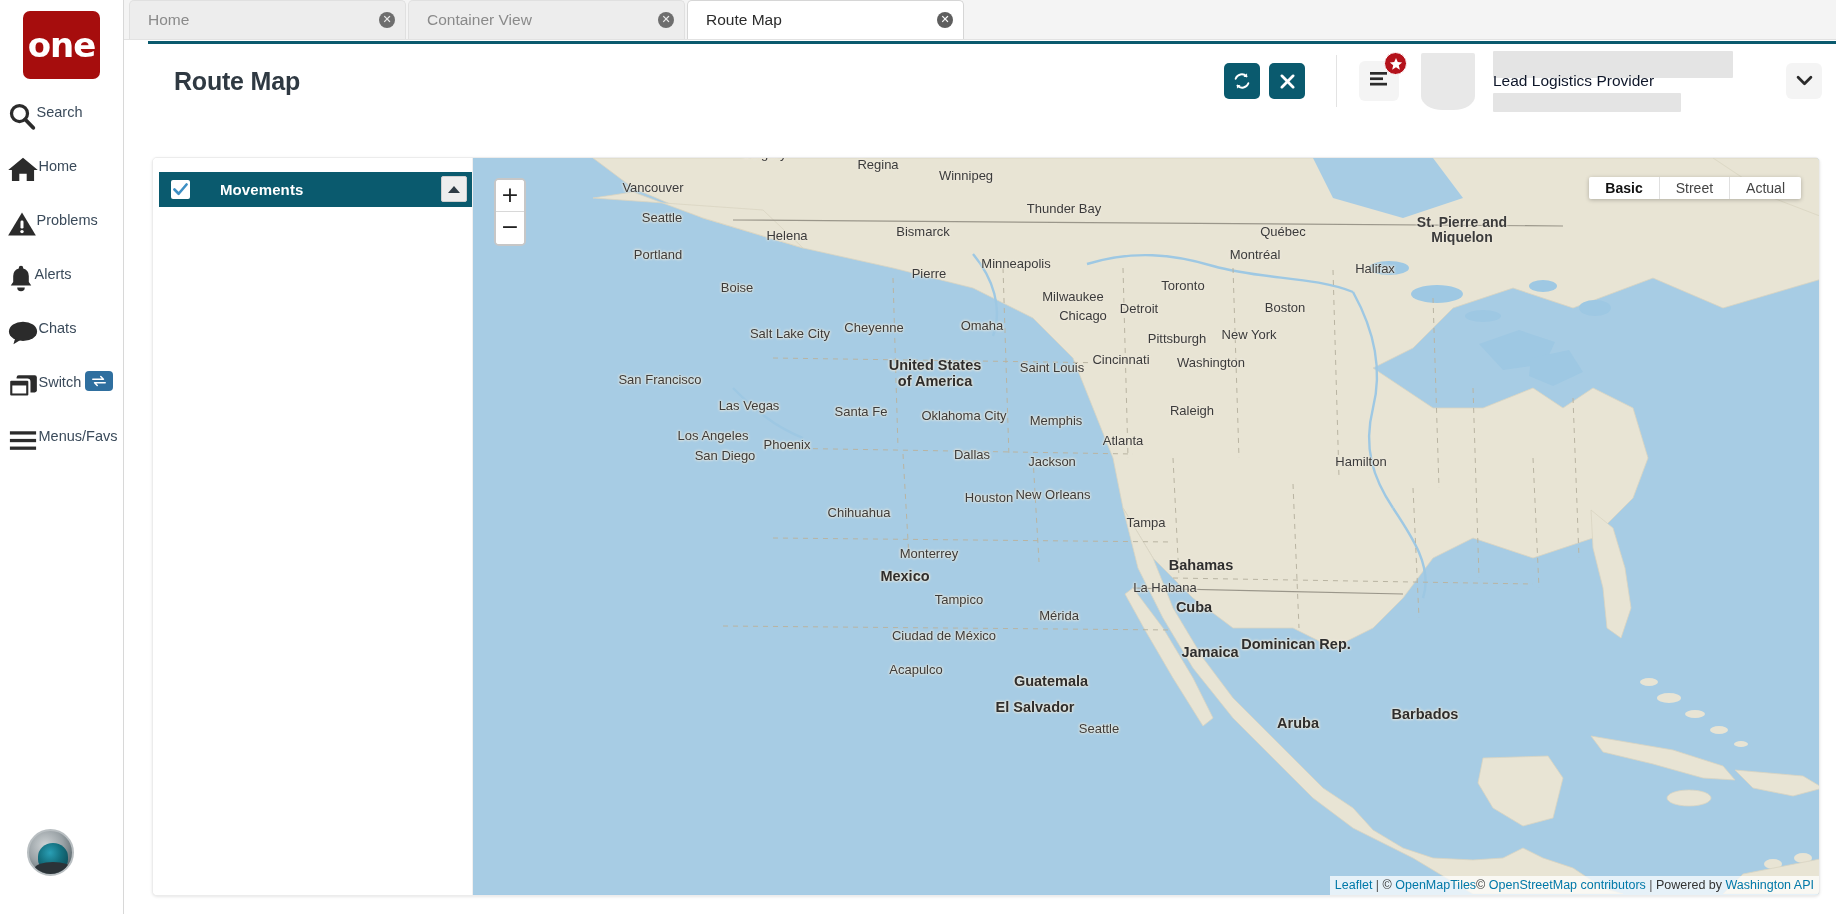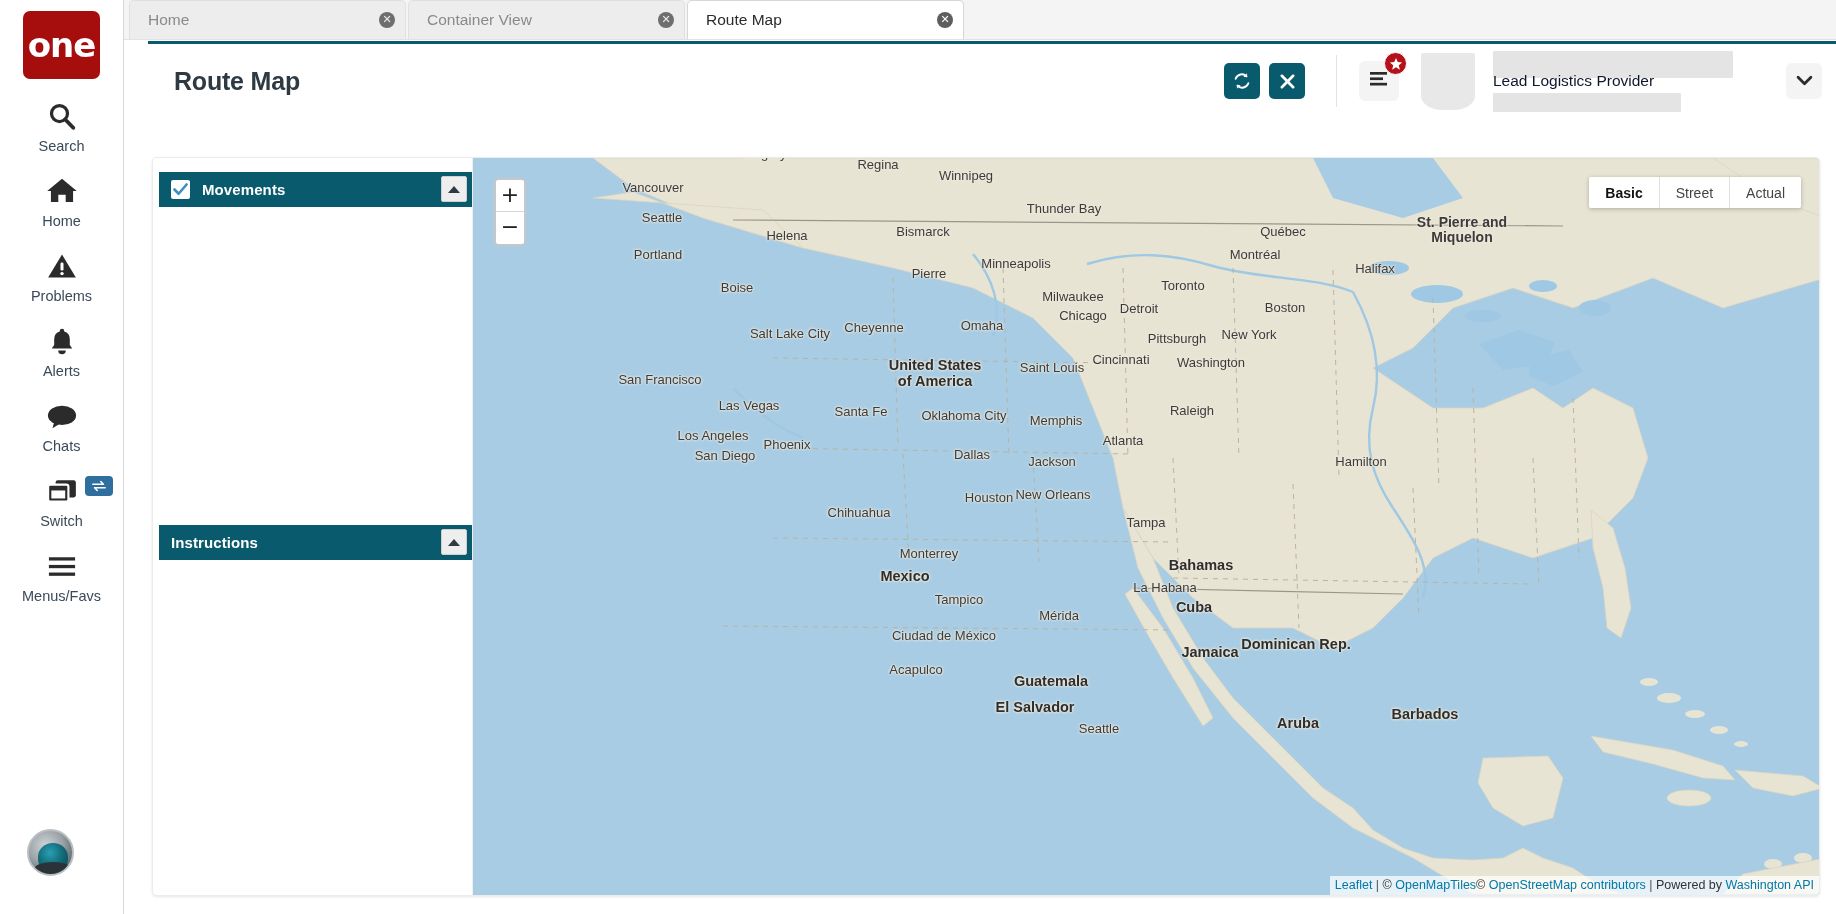--- a/index.html
+++ b/index.html
@@ -21,21 +21,21 @@
   }
   #brand {
     margin-top: 11px; width: 77px; height: 68px; border-radius: 7px;
     background: #a60d0d; color: #fff;
     display: flex; align-items: center; justify-content: center;
     font-size: 34px; font-weight: 700; letter-spacing: -1px;
     font-family: "DejaVu Sans", sans-serif;
   }
   .rail-item {
     margin-top: 20px; width: 110px;
-    display: flex; flex-direction: column; align-items: center;
+    display: flex; align-items: flex-start;
     cursor: pointer; position: relative;
   }
   .rail-item:first-of-type { margin-top: 30px; }
   .rail-ico { height: 34px; display: flex; align-items: center; justify-content: center; }
   .rail-ico svg { display: block; }
   .rail-label {
     margin-top: 5px; font-size: 14.5px; color: #3a4a5a; white-space: nowrap;
   }
   .switch-badge {
     position: absolute; right: 4px; top: 2px;
@@ -144,21 +144,21 @@
     display: flex; overflow: hidden;
   }
   #left-panel {
     width: 320px; flex: 0 0 320px; background: #ffffff;
     display: flex; flex-direction: column; padding: 14px 0 0 6px;
     border-right: 1px solid #f0f0f0;
   }
   .acc { display: flex; flex-direction: column; }
   .acc-head {
     position: relative; height: 35px; background: #0a5a6e;
-    display: flex; align-items: center; padding-left: 12px;
+    display: flex; align-items: center; padding-left: 12px; gap: 18px;
   }
   .acc-cb {
     width: 19px; height: 19px; background: #fff; border-radius: 2px;
     display: flex; align-items: center; justify-content: center; margin-right: 12px;
     cursor: pointer; flex: 0 0 auto;
   }
   .acc-title {
     font-size: 15px; font-weight: 700; color: #ffffff; letter-spacing: .1px;
   }
   .acc-toggle {
@@ -183,21 +183,21 @@
   .zoom-ctl div {
     height: 32px; background: #fff; color: #222; font-size: 22px; line-height: 30px;
     text-align: center; cursor: pointer; font-family: "DejaVu Sans", sans-serif;
   }
   .zoom-ctl div:first-child { border-bottom: 1px solid #d8d8d8; }
   #layer-ctl {
     position: absolute; right: 18px; top: 19px; display: flex; z-index: 6;
     box-shadow: 0 1px 4px rgba(0,0,0,.25); border-radius: 2px; overflow: hidden;
   }
   #layer-ctl button {
-    border: none; background: #ffffff; padding: 0 16px; height: 31px;
+    border: none; background: #ffffff; padding: 0 16px; height: 22px;
     font-size: 14px; color: #444; cursor: pointer;
     border-right: 1px solid #e0e0e0; font-family: "Liberation Sans", sans-serif;
   }
   #layer-ctl button:last-child { border-right: none; }
   #layer-ctl button.active { font-weight: 700; color: #111; }
   #attrib {
     position: absolute; right: 0; bottom: 0; height: 19px; z-index: 6;
     background: rgba(255,255,255,.72); padding: 0 5px;
     font-size: 12.5px; line-height: 19px; color: #333; white-space: nowrap;
   }
@@ -388,31 +388,20 @@
           <span class="acc-title">Movements</span>
           <span class="acc-toggle">
             <svg width="14" height="9" viewBox="0 0 14 9">
                 <path d="M7 1 L13 8 L1 8 Z" fill="#2e3b45"></path>
               </svg>
           </span>
         </div>
         <div class="acc-body" id="mov-body"></div>
       </section>
 
-      <section class="acc" style="flex:1; display:flex; flex-direction:column;">
-        <div class="acc-head">
-          <span class="acc-title">Instructions</span>
-          <span class="acc-toggle">
-            <svg width="14" height="9" viewBox="0 0 14 9">
-                <path d="M7 1 L13 8 L1 8 Z" fill="#2e3b45"></path>
-              </svg>
-          </span>
-        </div>
-        <div class="acc-body" id="ins-body"></div>
-      </section>
 
     </aside>
 
     <div id="map">
 
       <svg width="1352" height="736" viewBox="0 0 1352 736">
         <rect x="0" y="0" width="1352" height="736" fill="#a7cce4"></rect>
         <g fill="#e8e4d4" stroke="#d9d4c2" stroke-width="0.8">
 
           <path d="M120,0 L1352,0 L1352,120 L1250,150 L1180,120 L1100,150 L1040,130 L980,150

